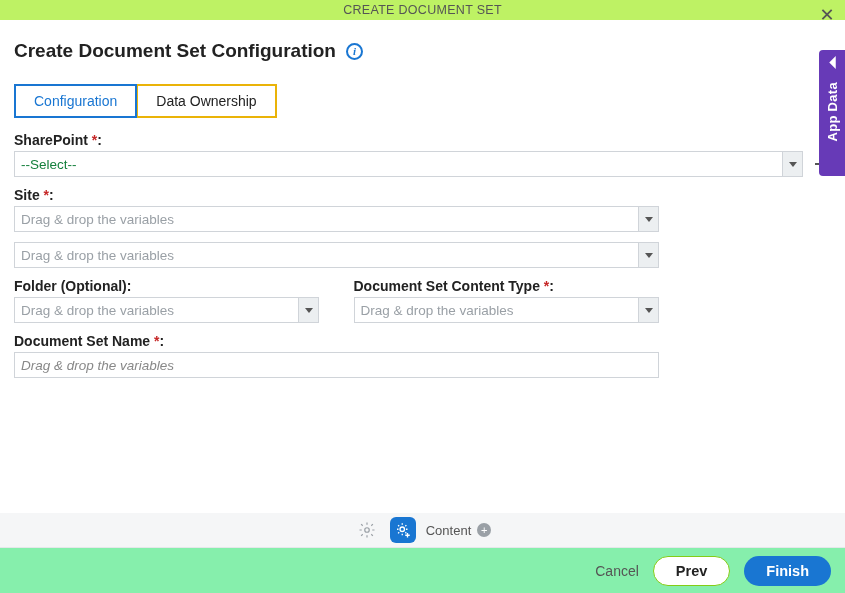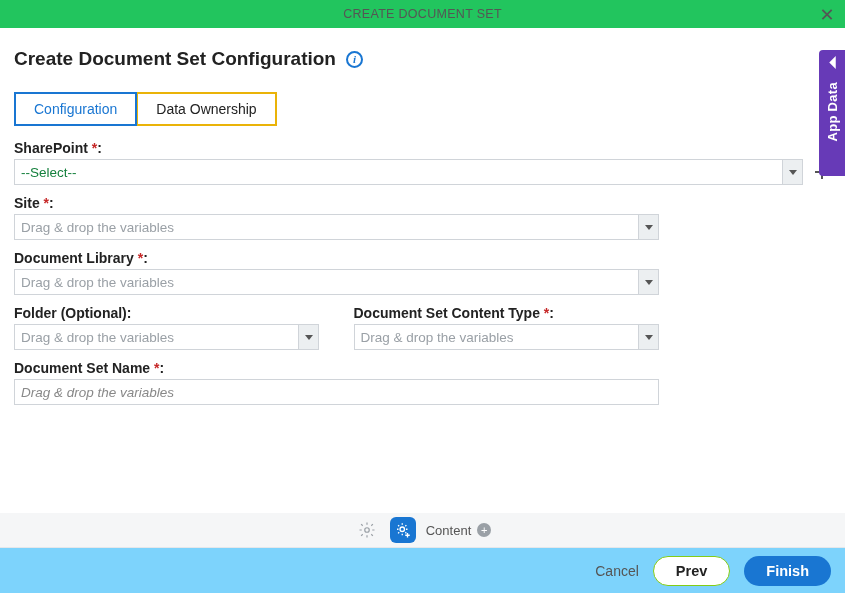--- a/index.html
+++ b/index.html
@@ -9,22 +9,22 @@
     font-size: 13.5px;
     color: #222;
     background: #fff;
     width: 845px;
     height: 593px;
     overflow: hidden;
     position: relative;
   }
   
   .titlebar {
-    background: #22c55e;
-    height: 28px;
+    background: #bef264;
+    height: 20px;
     display: flex;
     align-items: center;
     justify-content: center;
     position: relative;
     color: #555;
     font-size: 12.5px;
     letter-spacing: .3px;
   }
   .titlebar .close {
     position: absolute;
@@ -202,21 +202,21 @@
     position: absolute;
     left: 0; right: 0;
     bottom: 0;
     height: 46px;
     border-top: 1px solid #e5e7ea;
     display: flex;
     align-items: center;
     justify-content: flex-end;
     gap: 14px;
     padding-right: 14px;
-    background: #7dd3fc;
+    background: #86efac;
   }
   .btn-link {
     color: #555;
     font-size: 14px;
     cursor: pointer;
   }
   .btn-outline {
     border: 1px solid #84cc16;
     border-radius: 18px;
     padding: 6px 22px;
@@ -316,23 +316,20 @@
       <span class="ph">Drag &amp; drop the variables</span>
       <span class="caret">
         <svg viewBox="0 0 10 6">
             <path d="M0 0l5 6 5-6z"></path>
           </svg>
       </span>
     </div>
   </div>
 
   <div class="field">
-    <span class="label">
-      <span>Document Library</span> <span class="req">*</span>:
-    </span>
     <div class="droptarget w-main">
       <span class="ph">Drag &amp; drop the variables</span>
       <span class="caret">
         <svg viewBox="0 0 10 6">
             <path d="M0 0l5 6 5-6z"></path>
           </svg>
       </span>
     </div>
   </div>
 

